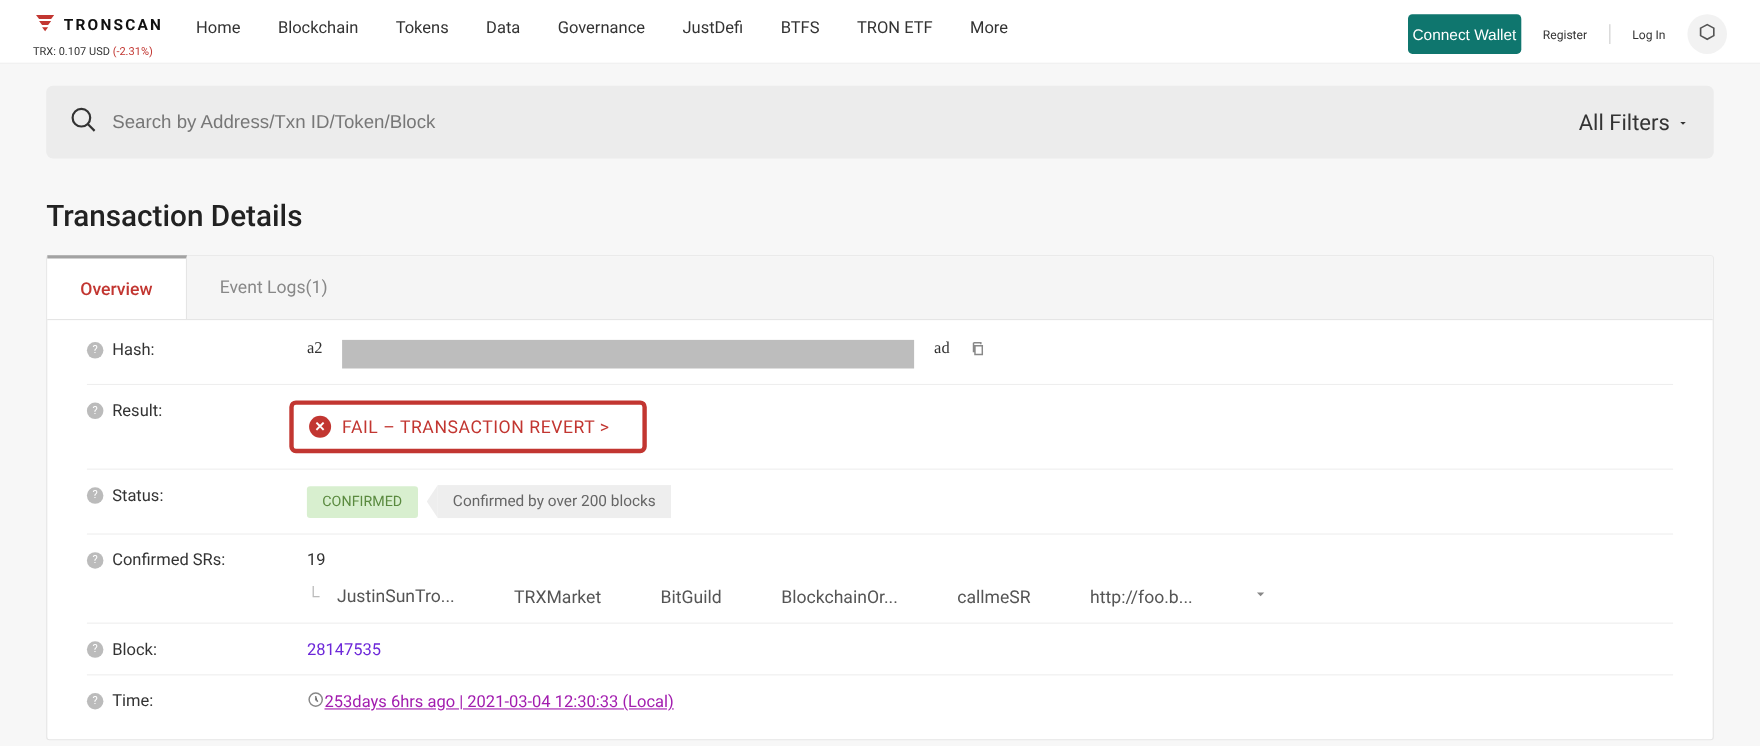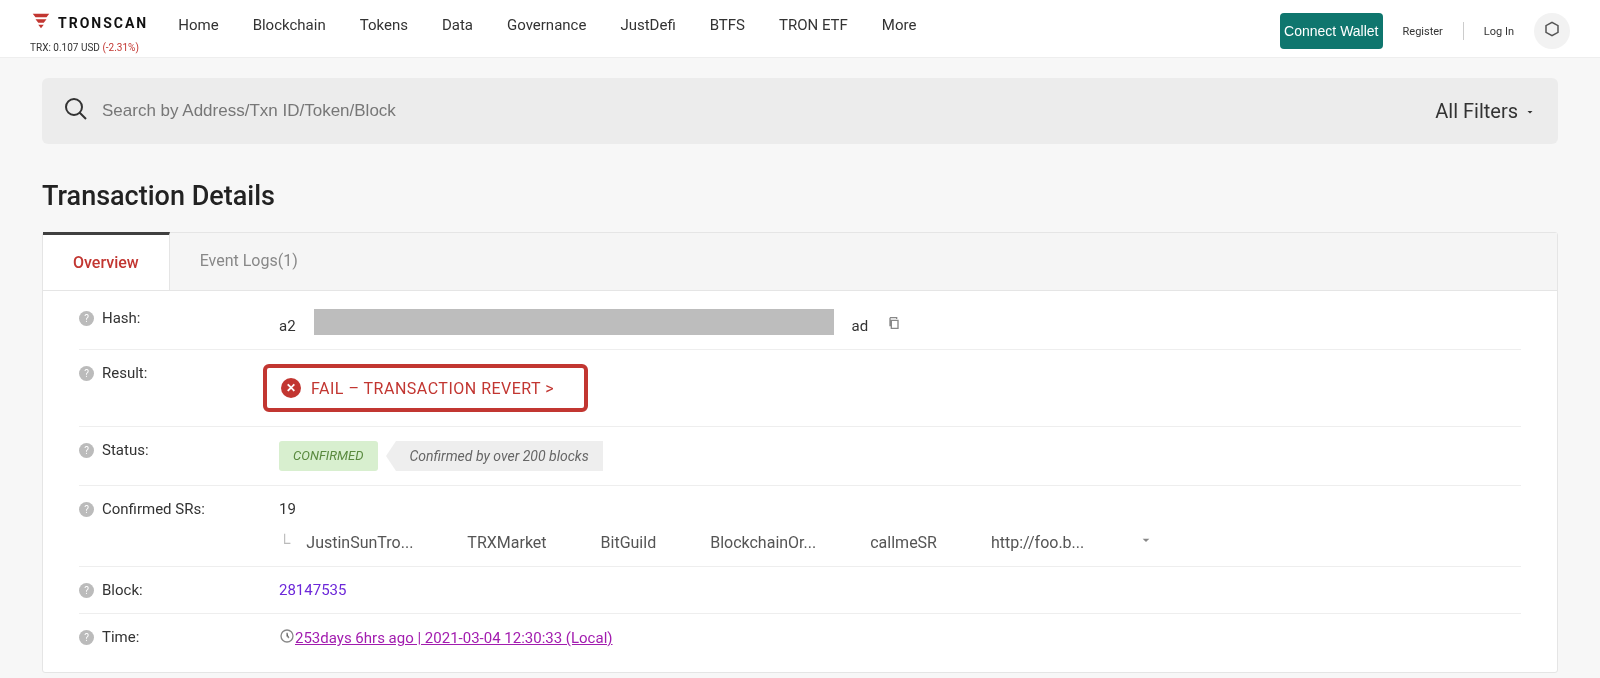--- a/index.html
+++ b/index.html
@@ -58,21 +58,21 @@
   .tab {
     padding: 18px 30px;
     font-size: 16px;
     color: #888;
     cursor: pointer;
     background: #f5f5f5;
   }
   .tab.active {
     background: #fff;
     color: #c23631;
-    border-top: 3px solid #404040;
+    border-top: 3px solid #a3a3a3;
     margin-top: -1px;
     font-weight: 500;
     border-right: 1px solid #e5e5e5;
   }
 
   .panel-body { padding: 4px 36px 10px 36px; }
   .row {
     display: flex;
     align-items: flex-start;
     padding: 14px 0;
@@ -82,21 +82,21 @@
   .row:last-child { border-bottom: none; }
   .row-label { width: 200px; display: flex; align-items: center; gap: 8px; color: #333; }
   .help-icon {
     width: 15px; height: 15px; border-radius: 50%;
     background: #bbb; color: #fff;
     font-size: 10px; display: flex; align-items: center; justify-content: center;
     flex-shrink: 0;
   }
   .row-value { flex: 1; color: #333; }
 
-  .hash-row { display: flex; align-items: flex-end; gap: 18px; }
+  .hash-row { display: flex; align-items: flex-start; gap: 18px; font-family: Liberation Serif, serif; }
   .hash-redacted { display: inline-block; width: 520px; height: 26px; background: #bdbdbd; }
   .copy-icon { color: #888; cursor: pointer; }
 
   .result-box {
     display: inline-flex;
     align-items: center;
     gap: 10px;
     border: 4px solid #c23631;
     border-radius: 6px;
     padding: 10px 30px 10px 14px;
@@ -237,21 +237,21 @@
             <span class="fail-text">FAIL – TRANSACTION REVERT &gt;</span>
           </div>
         </div>
       </div>
 
       <div class="row">
         <div class="row-label">
           <span class="help-icon">?</span>
           <span>Status:</span>
         </div>
-        <div class="row-value" style="display:flex;font-style:italic;">
+        <div class="row-value" style="display:flex;align-items:center;">
           <span class="status-badge">CONFIRMED</span>
           <span class="confirm-chip">Confirmed by over 200 blocks</span>
         </div>
       </div>
 
       <div class="row">
         <div class="row-label">
           <span class="help-icon">?</span>
           <span>Confirmed SRs:</span>
         </div>

